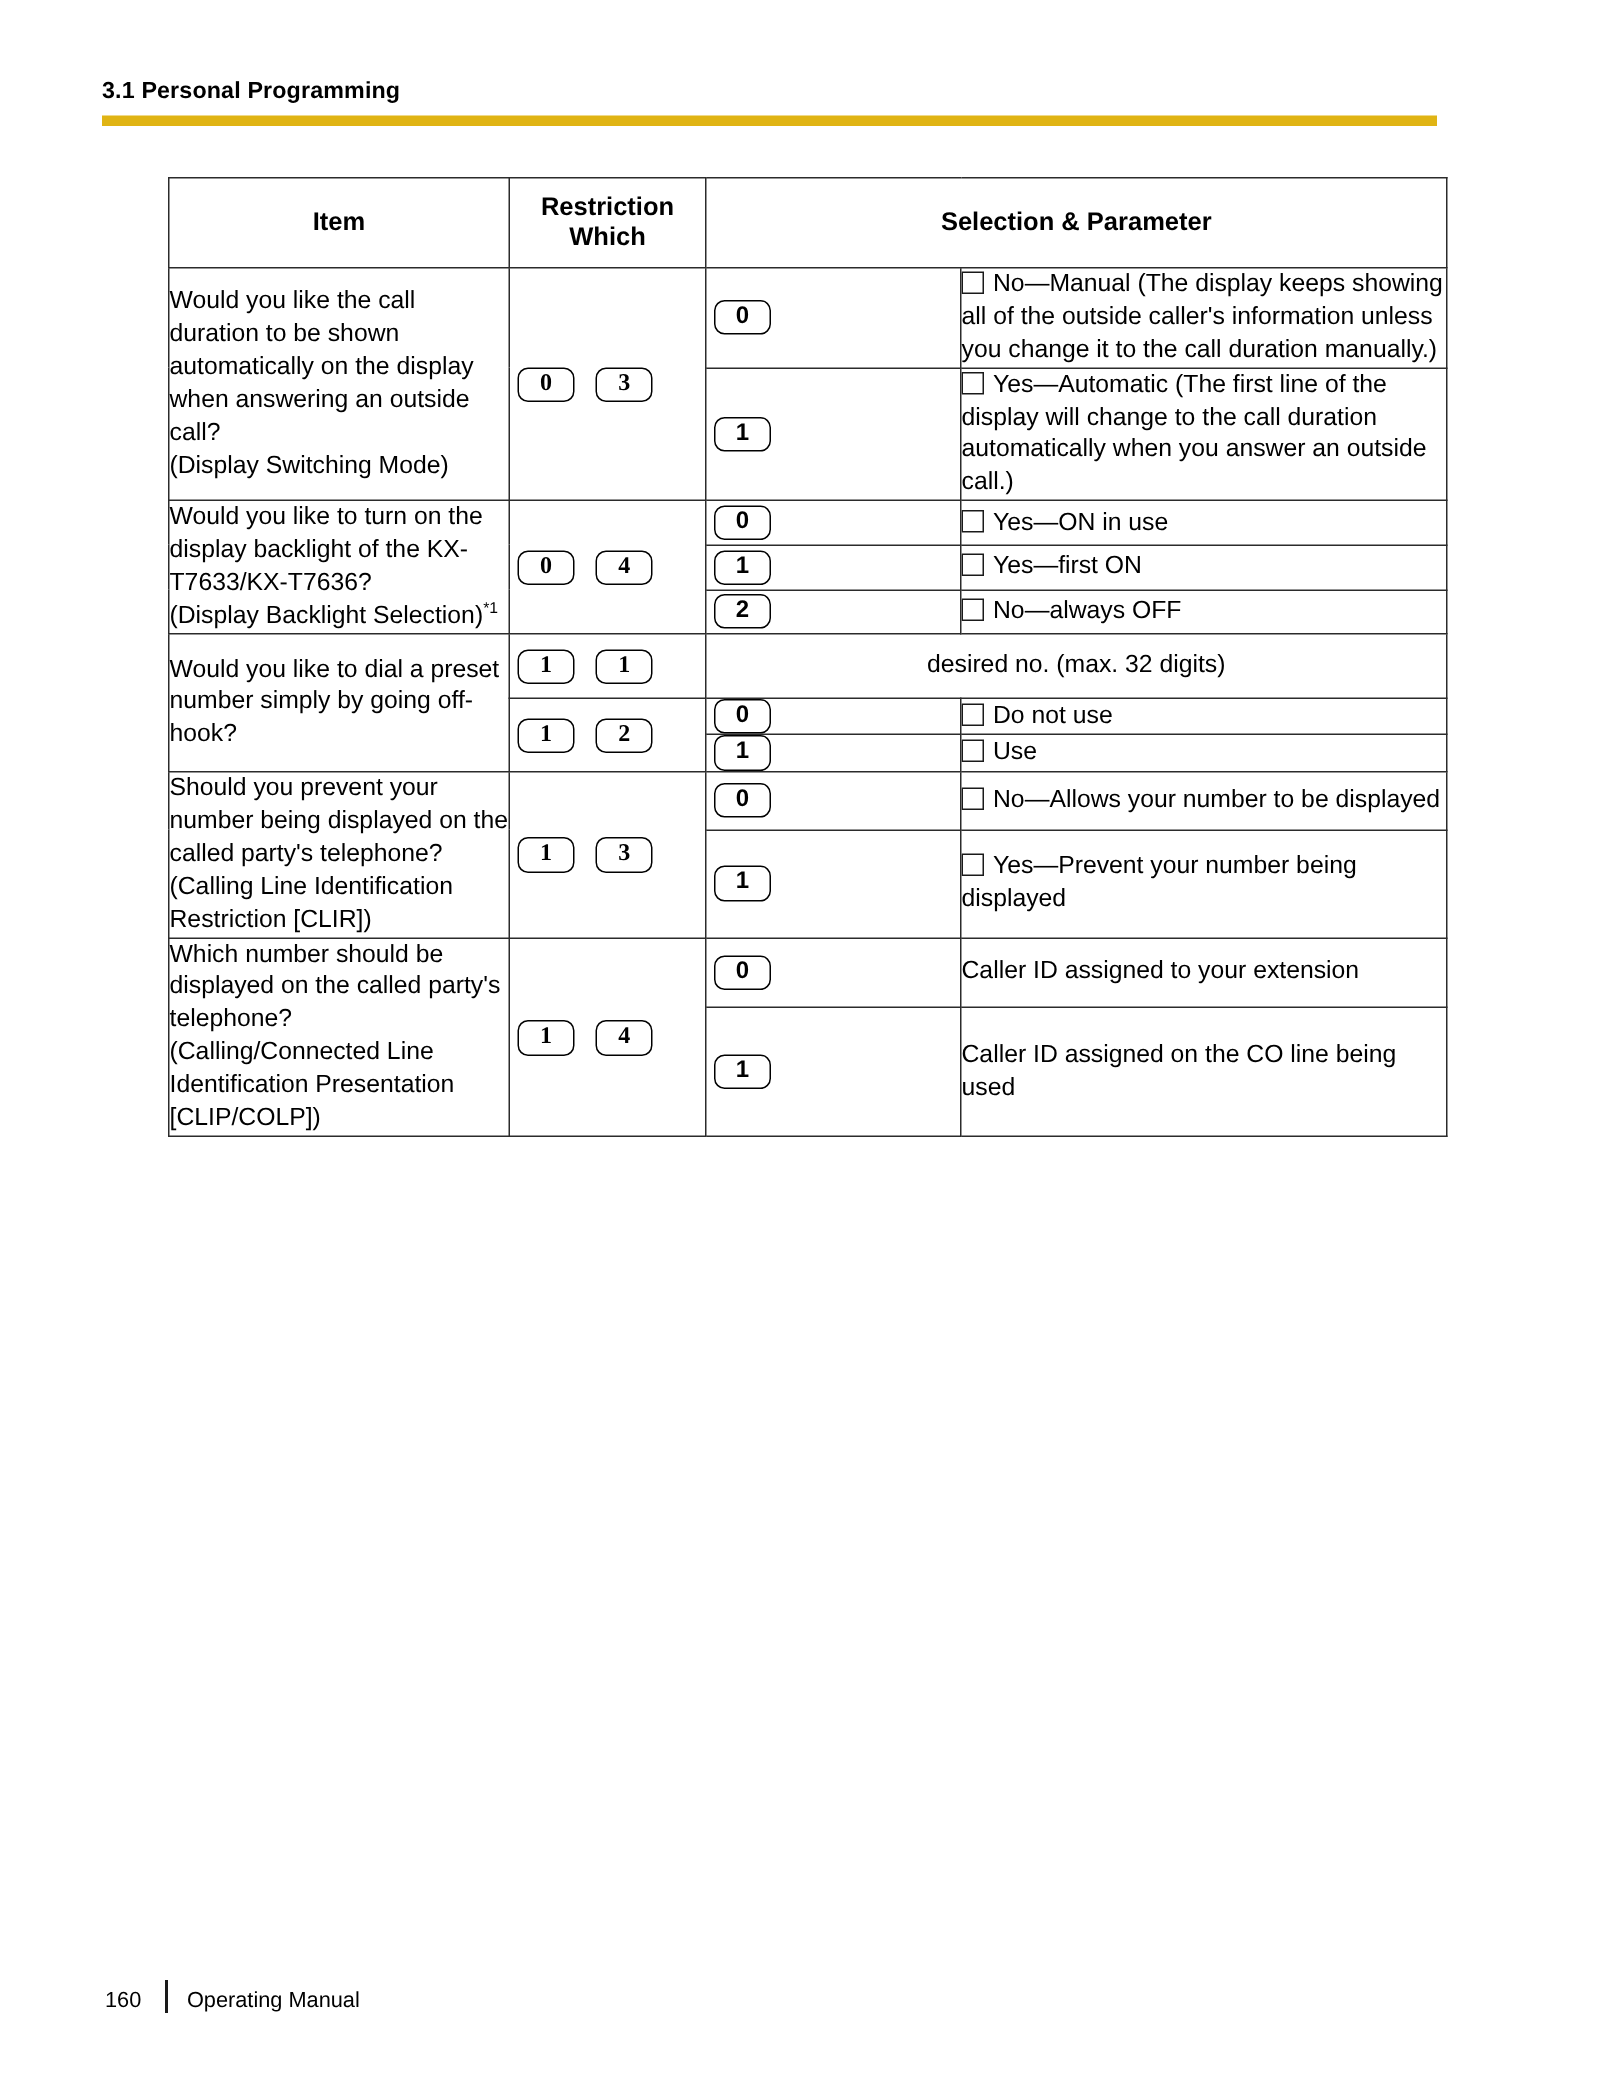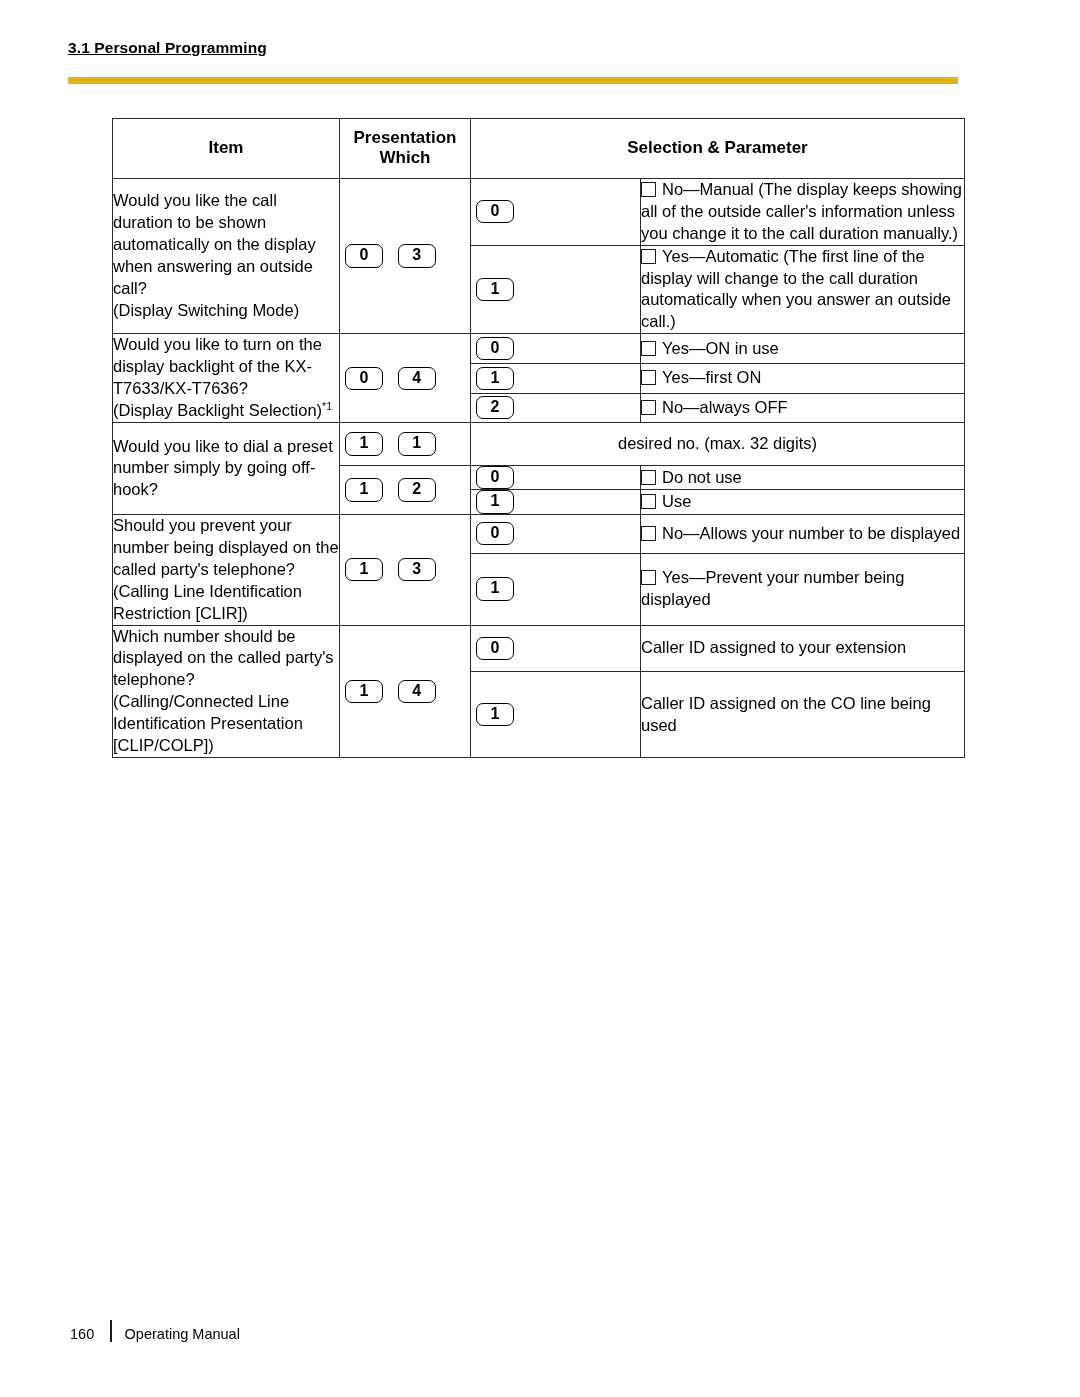--- a/index.html
+++ b/index.html
@@ -11,23 +11,22 @@
     font-family: "Liberation Sans", sans-serif;
     color: #000000;
     position: relative;
     overflow: hidden;
   }
 
   
   .page-header {
     position: absolute;
     left: 68px;
-    top: 39px;
+    top: 52px;
     width: 890px;
-    text-decoration: underline;
   }
   .page-header .title {
     font-size: 15.5px;
     font-weight: bold;
     letter-spacing: 0.1px;
     line-height: 1.1;
   }
   .header-rule {
     position: absolute;
     left: 68px;
@@ -86,21 +85,21 @@
     padding: 9px 8px 9px 11px;
     vertical-align: middle;
   }
   .cell-desc.center {
     text-align: center;
     padding: 10px 8px;
   }
   .bold { font-weight: bold; margin-left: 27px; }
 
   
-  .keys { display: inline-block; white-space: nowrap; }
+  .keys { display: inline-block; white-space: nowrap; font-family: Liberation Serif, serif; }
   .key {
     display: inline-block;
     min-width: 38px;
     padding: 1px 7px 2px 7px;
     margin: 0 5px;
     border: 1.6px solid #000;
     border-radius: 7px;
     font-weight: bold;
     font-size: 16px;
     line-height: 1.15;
@@ -151,21 +150,21 @@
   <colgroup>
     <col class="c-item">
       <col class="c-prog">
       <col class="c-key">
       <col class="c-desc">
   </colgroup>
   <thead>
     <tr>
       <th>Item</th>
       <th>
-        <span>Presentation</span><br>
+        <span>Restriction</span><br>
         <span>Which</span>
       </th>
       <th colspan="2">Selection &amp; Parameter</th>
     </tr>
   </thead>
   <tbody>
 
     <tr>
       <td class="cell-item" rowspan="2">
         <span>Would you like the call duration to be shown automatically on the display when answering an outside call?<br>(Display Switching Mode)</span>

